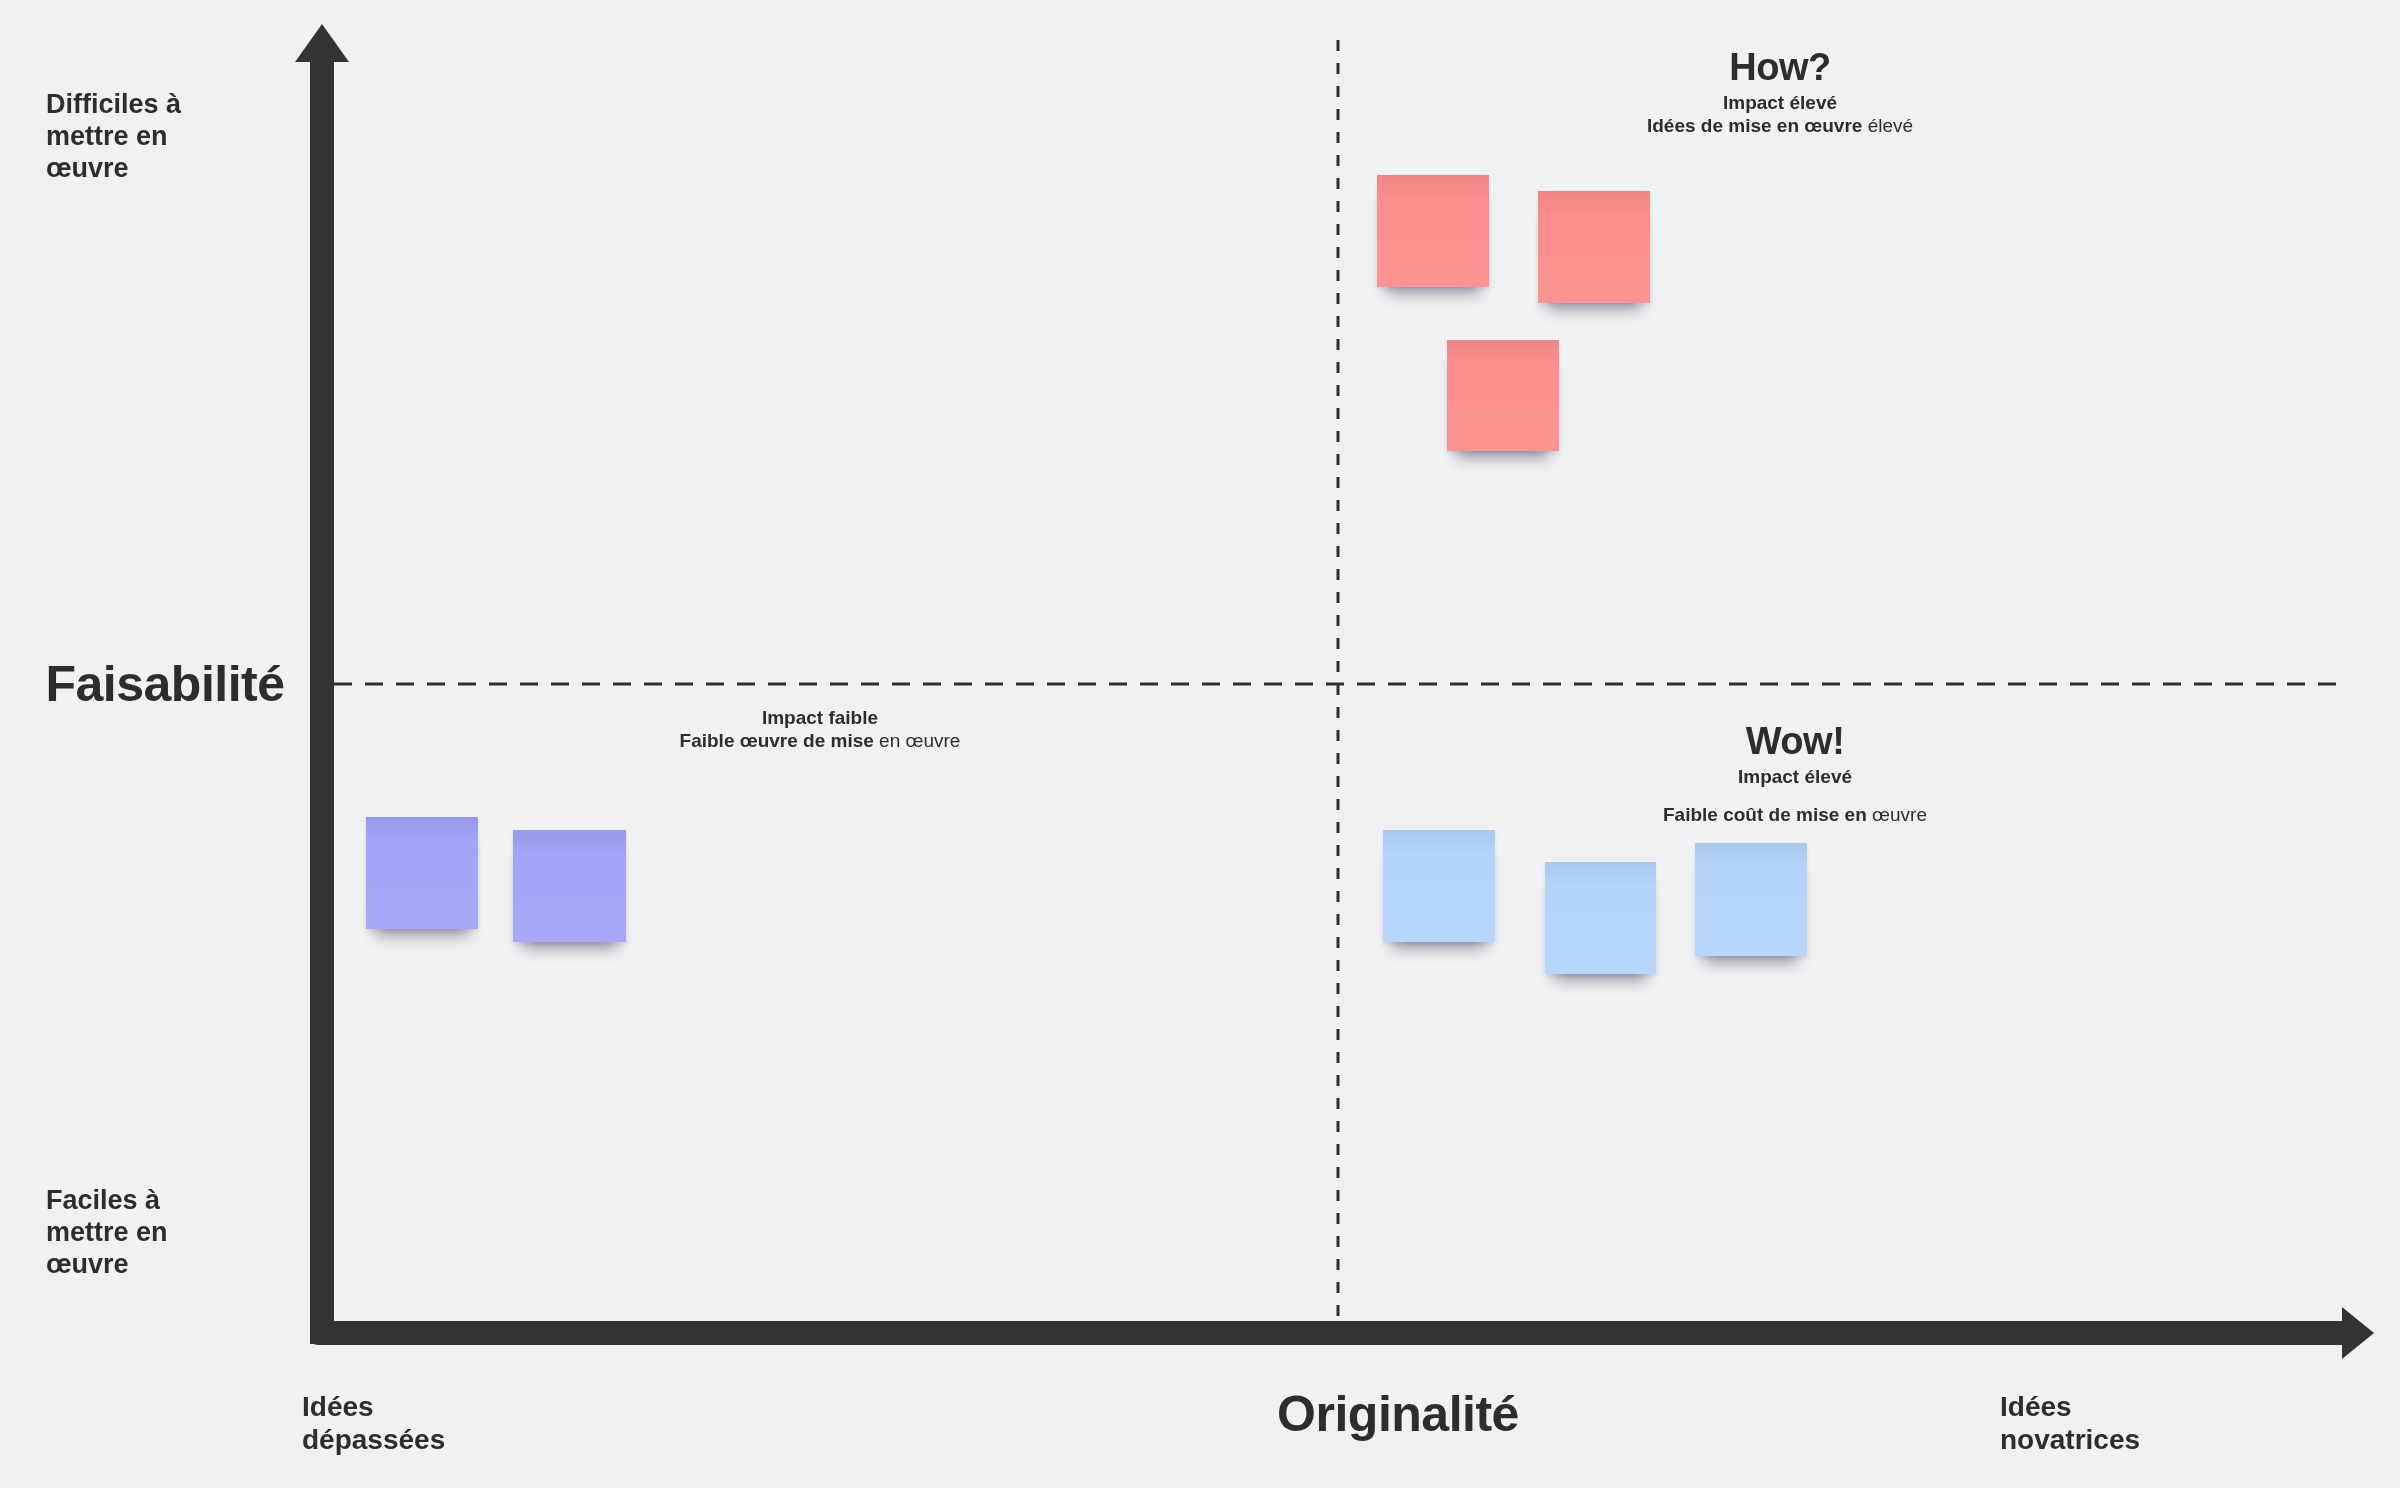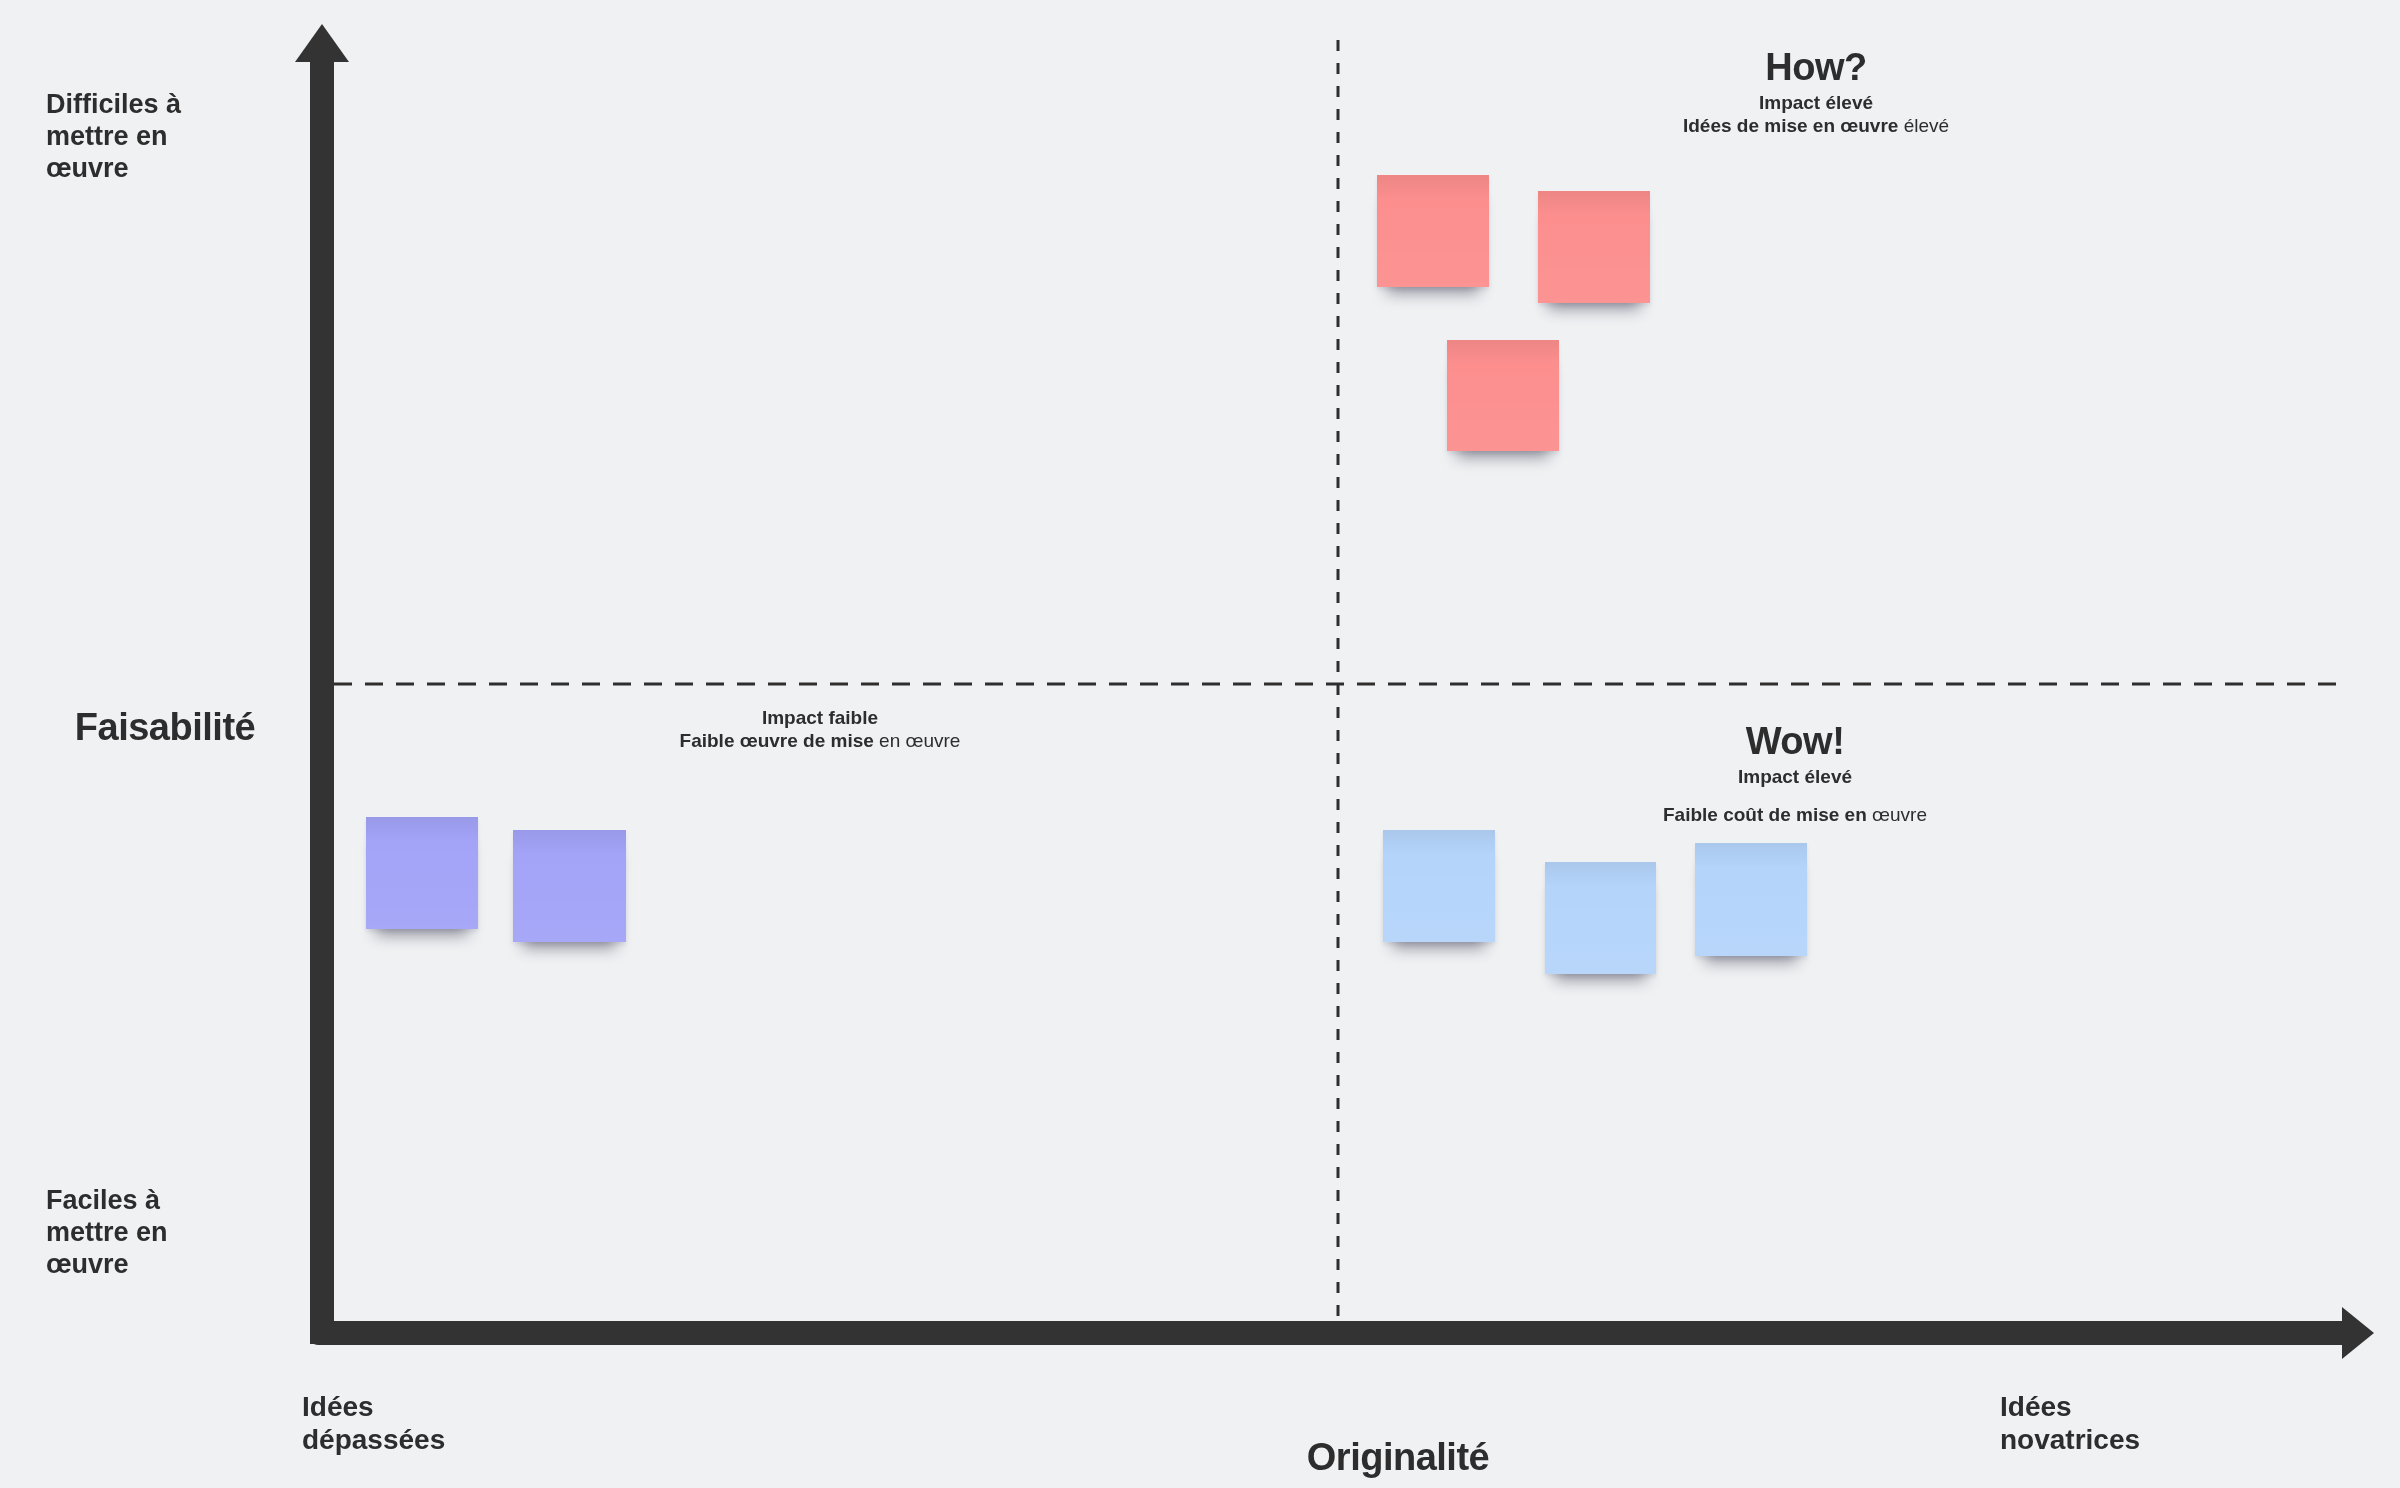--- a/index.html
+++ b/index.html
@@ -26,39 +26,39 @@
   }
   #x-axis-arrow {
     position: absolute; left: 2342px; top: 1307px; width: 0; height: 0;
     border-top: 26px solid transparent; border-bottom: 26px solid transparent;
     border-left: 32px solid #333333;
   }
   #dashed-overlay { position: absolute; left: 0; top: 0; width: 2400px; height: 1488px; }
 
   
   .axis-title {
-    position: absolute; font-weight: 700; font-size: 38px; line-height: 56px;
-    text-align: center; color: #2D2D2D; letter-spacing: -0.5px; margin-top: 43px;
+    position: absolute; font-weight: 700; font-size: 50px; line-height: 56px;
+    text-align: center; color: #2D2D2D; letter-spacing: -0.5px;
   }
   #y-axis-title { left: 15px; top: 656px; width: 300px; }
   #x-axis-title { left: 1198px; top: 1386px; width: 400px; }
 
   
   .end-label {
     position: absolute; font-weight: 700; font-size: 27px; line-height: 32px;
     text-align: left; white-space: pre-line; color: #2D2D2D;
   }
   #y-top-label    { left: 46px;   top: 88px;   width: 320px; }
   #y-bottom-label { left: 46px;   top: 1184px; width: 320px; }
   #x-left-label   { left: 302px;  top: 1390px; width: 320px; font-size: 28px; line-height: 33px; }
   #x-right-label  { left: 2000px; top: 1390px; width: 320px; font-size: 28px; line-height: 33px; }
 
   
   .quadrant { position: absolute; width: 500px; text-align: center; color: #2D2D2D; }
-  #quadrant-how { left: 1566px; top: 44px; text-align: center; }
+  #quadrant-how { left: 1530px; top: 44px; text-align: center; }
   #quadrant-now { left: 570px;  top: 706px; }
   #quadrant-wow { left: 1545px; top: 718px; }
   .q-title { font-weight: 700; font-size: 38px; line-height: 47px; letter-spacing: -0.5px; }
   .q-sub   { font-size: 19px; line-height: 23px; font-weight: 700; }
   .q-sub .r { font-weight: 400; }
   #quadrant-wow .q-sub.gap { margin-top: 15px; }
 
   
   .note {
     position: absolute;

